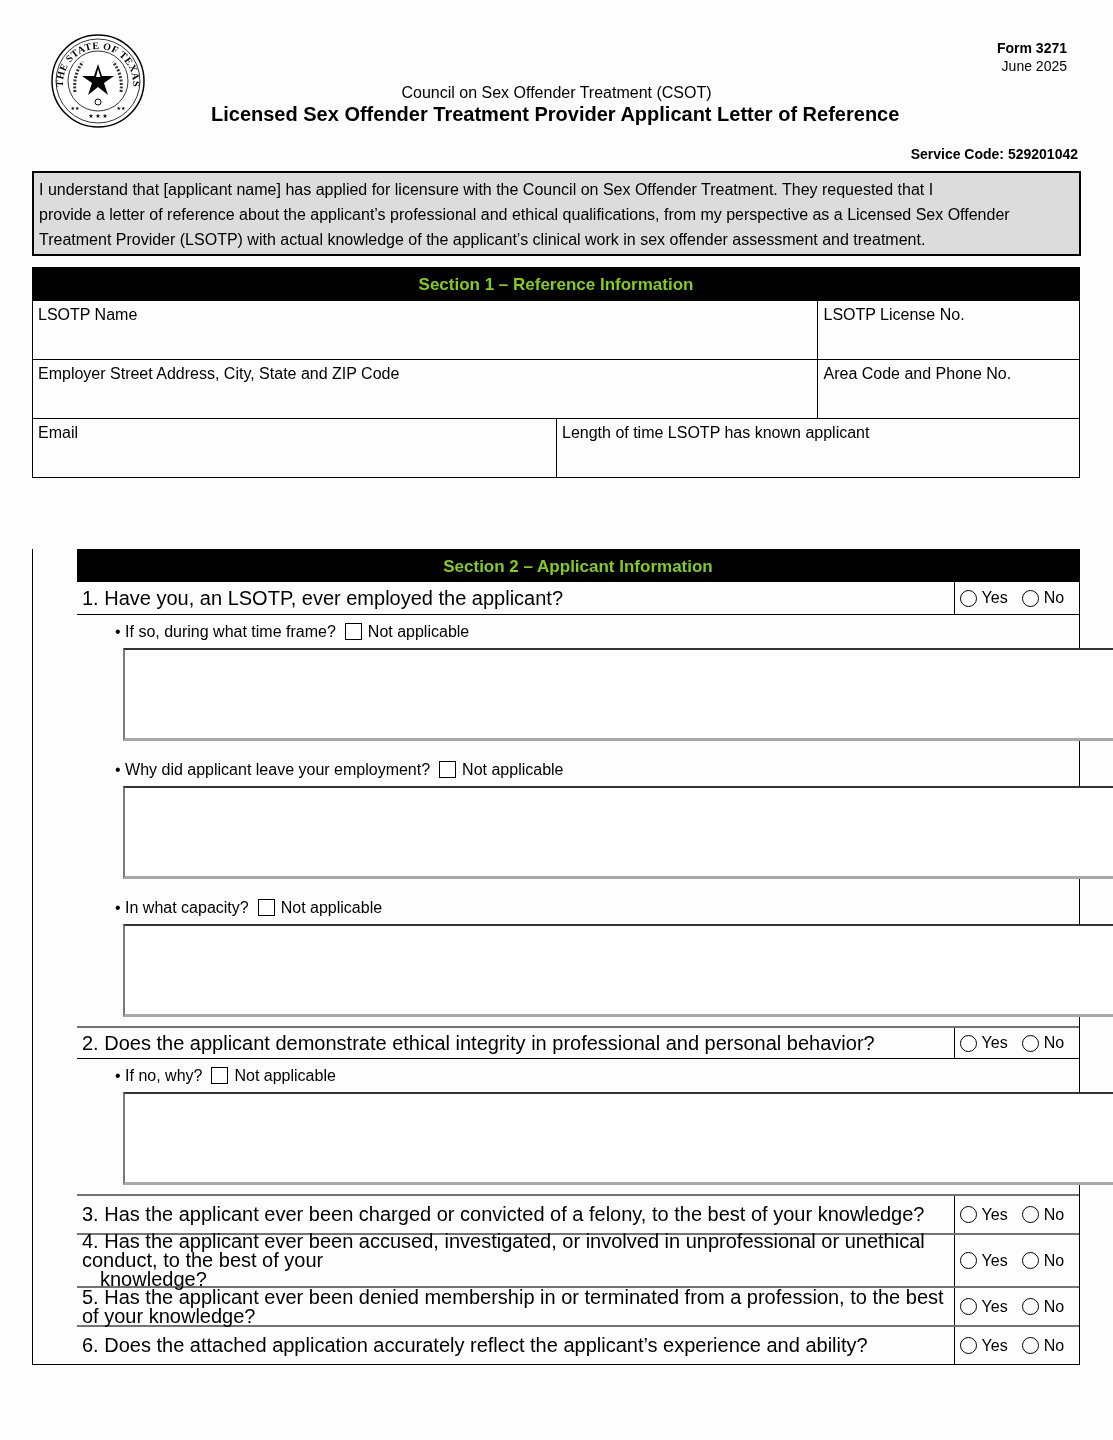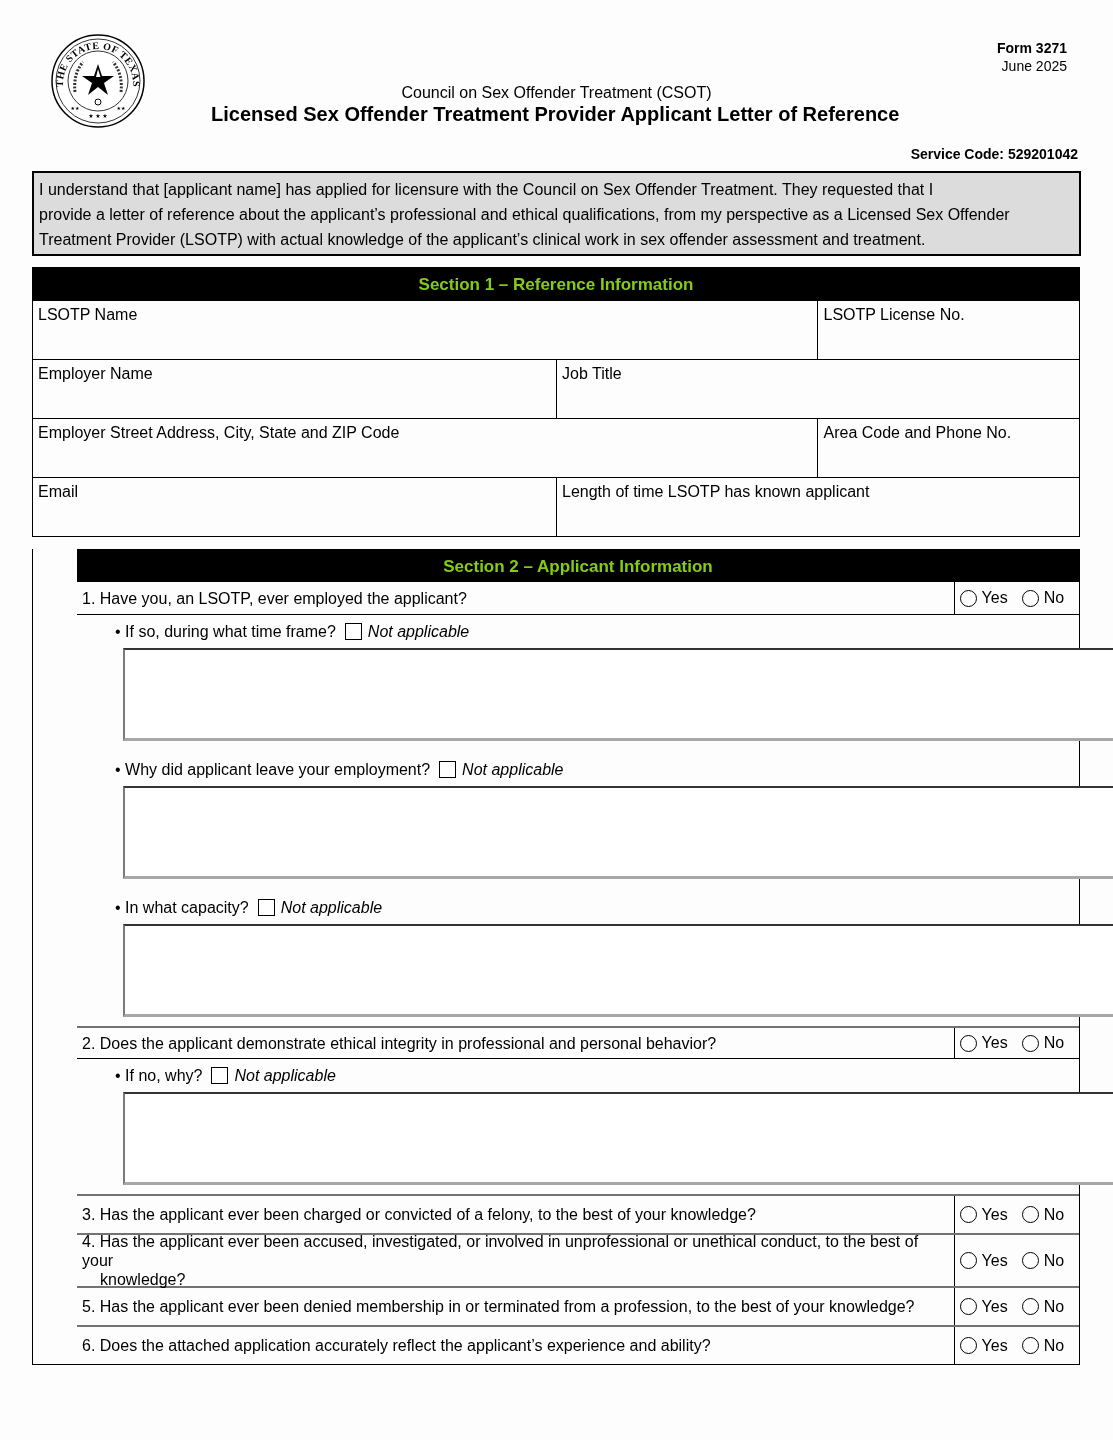--- a/index.html
+++ b/index.html
@@ -28,30 +28,30 @@
   .s1 .cell { padding: 5px 5px; font-size: 16px; border-left: 1px solid #000; }
   .s1 .cell:first-child { border-left: none; }
   .w-a { width: 786px; }
   .w-b { width: 262px; }
   .w-c { width: 524px; }
   .w-d { width: 524px; }
 
   .s2 { top: 549px; padding-left: 44px; }
   .q-row { display: flex; border-top: 2px solid #737373; }
   .q-row.first { border-top: none; }
-  .q-text { width: 917px; padding: 0 5px; font-size: 16px; display: flex; align-items: center; line-height: 19px; }
+  .q-text { width: 917px; padding: 0 5px; font-size: 20px; display: flex; align-items: center; line-height: 19px; }
   .q-opts { width: 131px; border-left: 1px solid #000; display: flex; align-items: center; padding-left: 5px; font-size: 16px; }
   .radio { display: inline-block; width: 17px; height: 17px; border: 1px solid #000; border-radius: 50%; margin-right: 5px; vertical-align: middle; background: #fff; }
   .opt { display: inline-flex; align-items: center; margin-right: 14px; cursor: pointer; }
 
   .sub { border-top: 1px solid #000; padding: 0 0 0 0; }
   .sub-block { padding-left: 38px; padding-right: 5px; }
   .sub-label { height: 33px; display: flex; align-items: center; font-size: 16px; }
   .checkbox { display: inline-block; width: 17px; height: 17px; border: 1px solid #000; margin: 0 6px 0 9px; background: #fff; vertical-align: middle; }
-  .na { display: inline-flex; align-items: flex-start; cursor: pointer; font-style: italic; }
+  .na { display: inline-flex; align-items: flex-start; cursor: pointer; }
   .textbox { margin-left: 8px; width: 996px; height: 93px; border-top: 2px solid #333; border-left: 2px solid #7a7a7a; border-right: 1px solid #7a7a7a; border-bottom: 3px solid #a8a8a8; background: #fff; }
   .tb-gap { height: 12px; }
 </style>
 </head>
 <body>
 
 <div class="seal">
   <svg width="94" height="94" viewBox="0 0 94 94">
     <circle cx="47" cy="47" r="46" fill="#fff" stroke="#000" stroke-width="1.5"></circle>
     <circle cx="47" cy="47" r="42" fill="none" stroke="#000" stroke-width="0.8"></circle>
@@ -86,24 +86,20 @@
   <div>Treatment Provider (LSOTP) with actual knowledge of the applicant’s clinical work in sex offender assessment and treatment.</div>
 </div>
 
 <div class="section s1">
   <div class="section-head">Section 1 – Reference Information</div>
   <div class="row">
     <div class="cell w-a"><span>LSOTP Name</span></div>
     <div class="cell w-b"><span>LSOTP License No.</span></div>
   </div>
   <div class="row">
-    <div class="cell w-c"><span>Employer Name</span></div>
-    <div class="cell w-d"><span>Job Title</span></div>
-  </div>
-  <div class="row">
     <div class="cell w-a"><span>Employer Street Address, City, State and ZIP Code</span></div>
     <div class="cell w-b"><span>Area Code and Phone No.</span></div>
   </div>
   <div class="row">
     <div class="cell w-c"><span>Email</span></div>
     <div class="cell w-d"><span>Length of time LSOTP has known applicant</span></div>
   </div>
 </div>
 
 <div class="section s2">

